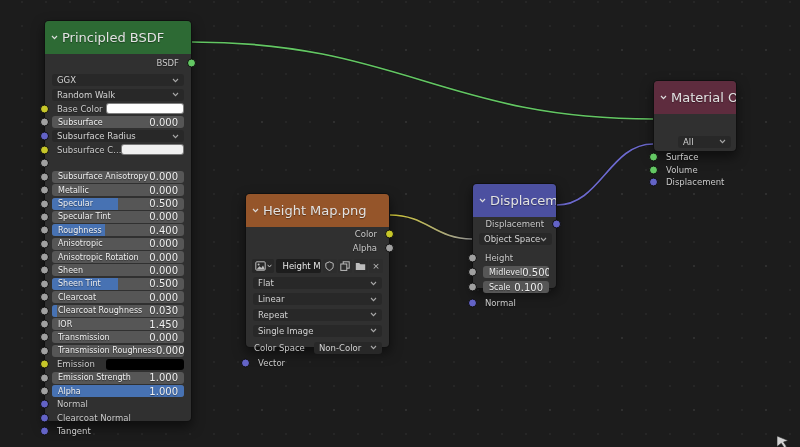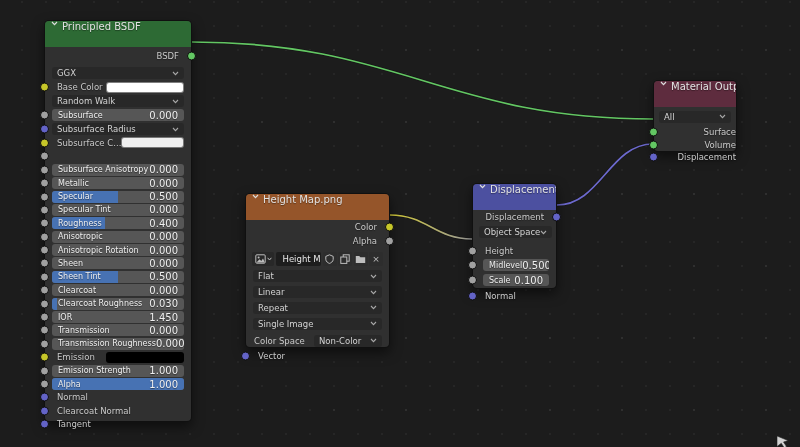--- a/index.html
+++ b/index.html
@@ -13,22 +13,22 @@
     background-size:72px 72px,24px 24px;
     background-position:10px 14px,10px 14px;
   }
   #wires{position:absolute;left:0;top:0;z-index:1;pointer-events:none;}
   .node{
     position:absolute;z-index:2;box-sizing:border-box;
     background:#303030;border:1px solid rgba(0,0,0,.65);border-radius:5px;
     box-shadow:0 5px 12px rgba(0,0,0,.5);
   }
   .node-header{
-    height:26px;display:flex;gap:4px;padding:0 6px;
-    border-radius:4px 4px 0 0;font-size:10px;color:#e2e2e2;
+    height:33px;display:flex;align-items:center;gap:4px;padding:0 6px;
+    border-radius:4px 4px 0 0;font-size:13px;color:#e2e2e2;
     text-shadow:0 1px 1px rgba(0,0,0,.4);white-space:nowrap;overflow:hidden;
   }
   .row{position:relative;display:flex;align-items:center;font-size:8.5px;color:#c9c9c9;}
   .lbl{padding-left:12px;white-space:nowrap;text-shadow:0 1px 1px rgba(0,0,0,.4);}
   .out-lbl{flex:1;text-align:right;padding-right:12px;white-space:nowrap;text-shadow:0 1px 1px rgba(0,0,0,.4);}
   .widget{height:12px;border-radius:3px;display:flex;align-items:center;box-sizing:border-box;}
   .select{background:#282828;color:#d2d2d2;margin:0 7px;flex:1;padding:0 5px;justify-content:space-between;white-space:nowrap;text-align:center;}
   .slider{background:#565656;margin:0 7px;flex:1;position:relative;overflow:hidden;}
   .slider .fill{position:absolute;left:0;top:0;bottom:0;background:#4772b3;}
   .slider .s-label{position:relative;flex:1;padding-left:6px;color:#efefef;font-size:8px;white-space:nowrap;text-shadow:0 1px 1px rgba(0,0,0,.45);}
@@ -64,23 +64,23 @@
 
   
   #node-displacement .out-row{height:13.5px;}
   #node-displacement .sel-row{height:13px;margin-top:2px;}
   #node-displacement .in-row{height:12px;margin-top:6px;}
   #node-displacement .num-row{height:12.5px;margin-top:2.5px;}
   #node-displacement .num-row .slider{margin:0 7px 0 10px;}
   #node-displacement .last{margin-top:3px;}
 
   
-  #node-output .sel-row{height:13px;margin-top:3px;}
+  #node-output .sel-row{height:13px;margin-top:21px;padding-left:19px;}
   #node-output .select{margin:0 5px;}
-  #node-output .in-row{height:12.5px;justify-content:flex-end;}
+  #node-output .in-row{height:12.5px;}
   #node-output .first-in{margin-top:3px;}
 
   .chev{flex:0 0 auto;}
   #cursor{position:absolute;left:777px;top:436px;z-index:6;}
 </style>
 </head>
 <body>
 
 <svg id="wires" width="800" height="447">
     <path d="M192,42 C399.45000000000005,42 445.54999999999995,119 653,119" fill="none" stroke="#161616" stroke-width="3.2"></path>
@@ -109,32 +109,32 @@
   <div class="gap"></div>
   <div id="principled-fields">
       <div class="row sel-row">
         <div class="widget select">
           <span>GGX</span>
           <svg class="chev" width="7" height="5" viewBox="0 0 7 5">
             <path d="M1 1 L3.5 3.6 L6 1" stroke="#a8a8a8" stroke-width="1.1" fill="none"></path>
           </svg>
         </div>
       </div>
-      <div class="row p-row">
-        <span class="sock l" style="background: rgb(199, 199, 41);"></span>
-        <span class="lbl">Base Color</span>
-        <div class="swatch" style="background: rgb(255, 255, 255);"></div>
-      </div>
       <div class="row sel-row">
         <div class="widget select">
           <span>Random Walk</span>
           <svg class="chev" width="7" height="5" viewBox="0 0 7 5">
             <path d="M1 1 L3.5 3.6 L6 1" stroke="#a8a8a8" stroke-width="1.1" fill="none"></path>
           </svg>
         </div>
+      </div>
+      <div class="row p-row">
+        <span class="sock l" style="background: rgb(199, 199, 41);"></span>
+        <span class="lbl">Base Color</span>
+        <div class="swatch" style="background: rgb(255, 255, 255);"></div>
       </div>
       <div class="row p-row">
         <span class="sock l" style="background: rgb(161, 161, 161);"></span>
         <div class="widget slider">
           <div class="fill" style="width: 0%;"></div>
           <span class="s-label">Subsurface</span>
           <span class="s-value">0.000</span>
         </div>
       </div>
       <div class="row sel-row">

